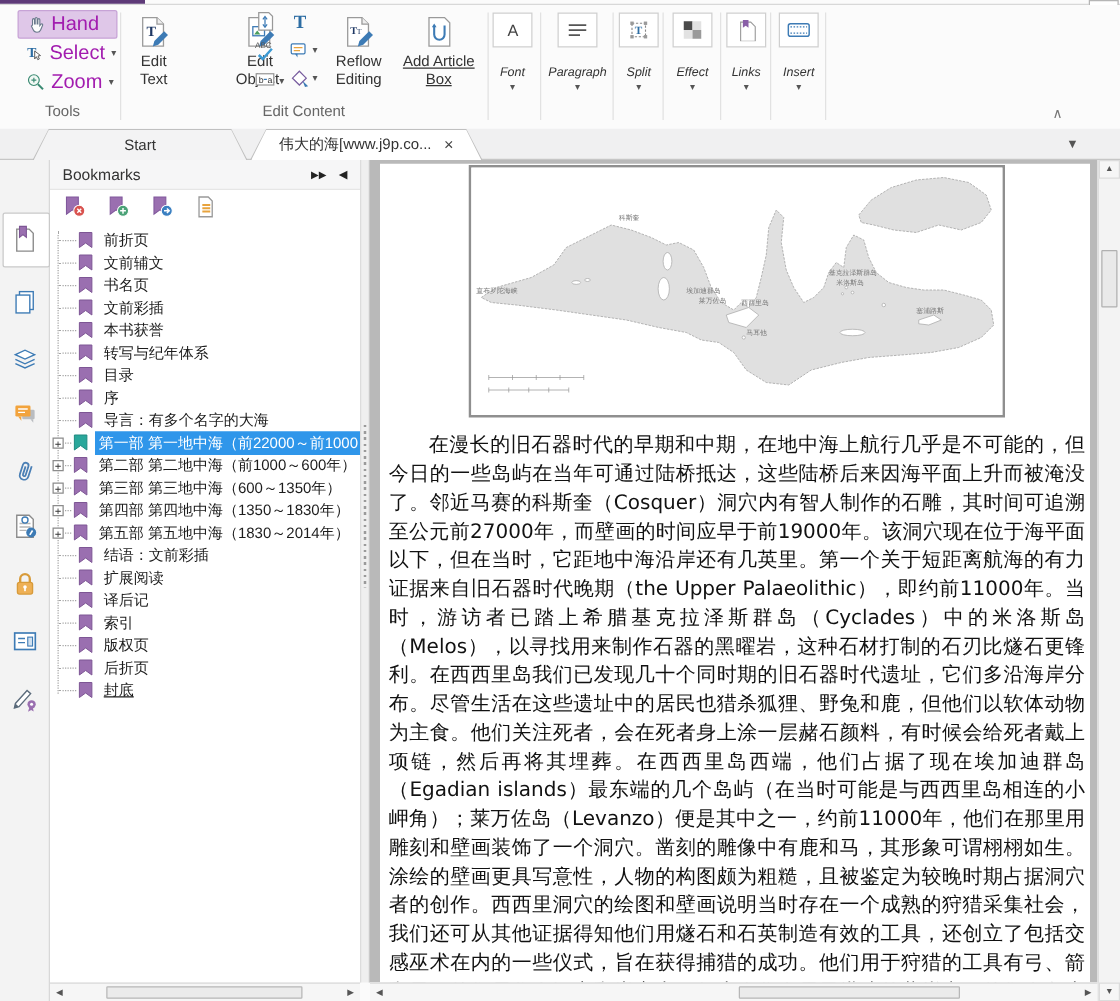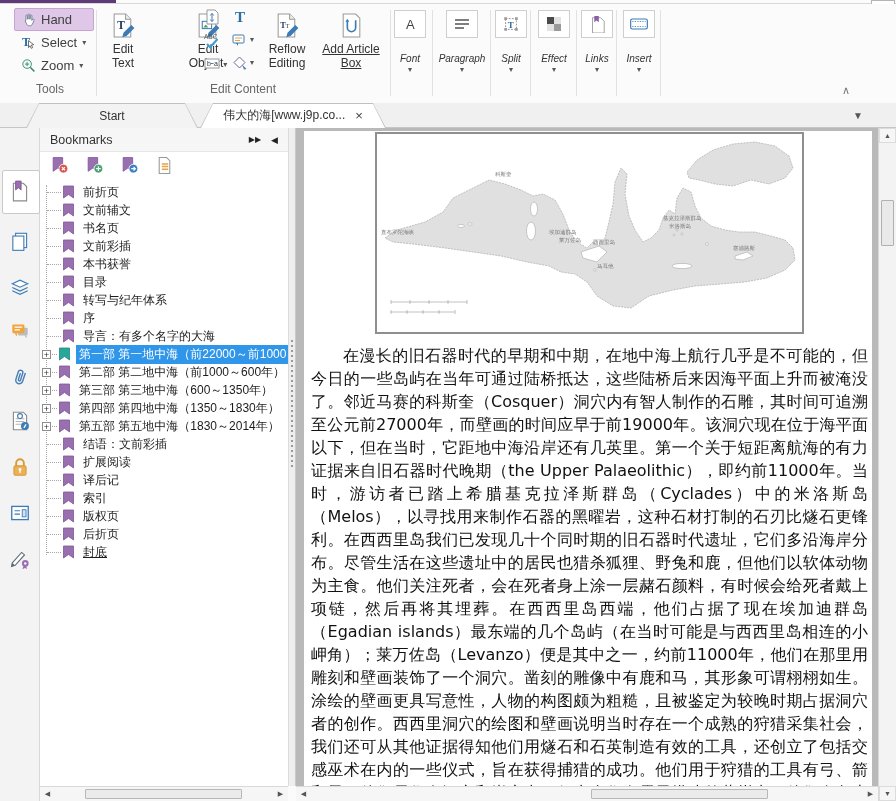--- a/index.html
+++ b/index.html
@@ -4,21 +4,21 @@
 <style>
   html,body{margin:0;padding:0;background:#e9e9e9;}
   .app{position:relative;width:896px;height:801px;background:#fbfbfb;overflow:hidden;
        font-family:"Liberation Sans","DejaVu Sans",sans-serif;font-size:12px;color:#333;}
   
   .ribbon{position:absolute;left:0;top:4px;width:896px;height:99px;background:#fbfbfb;}
   .vsep{position:absolute;top:6px;height:86px;width:1px;background:#e2e2e2;}
   .sbtn{position:absolute;height:21px;display:flex;align-items:center;gap:5px;padding:0 6px;
         border:1px solid transparent;border-radius:2px;cursor:default;}
   .sbtn.active{background:#dfc7e8;border-color:#c7a3d6;}
-  .sbtn .lab{font-size:13px;color:#404040;}
+  .sbtn .lab{font-size:16px;color:#a21caf;}
   .caret{font-size:8px;color:#555;line-height:1;}
   .bigbtn{position:absolute;top:4px;height:72px;display:flex;flex-direction:column;align-items:center;
           border:1px solid transparent;border-radius:2px;}
   .bigbtn .ic{margin-top:3px;}
   .bigbtn .lab{font-size:12px;color:#333;text-align:center;line-height:14px;margin-top:3px;}
   .smcol{position:absolute;top:4px;display:flex;flex-direction:column;gap:5px;align-items:flex-start;}
   .smbtn{display:flex;align-items:center;gap:1px;height:18px;}
   .grp-label{position:absolute;top:78px;font-size:12px;color:#666;text-align:center;}
   .stand{position:absolute;top:4px;height:74px;display:flex;flex-direction:column;align-items:center;}
   .stand .icbox{margin-top:2px;width:30px;height:26px;border:1px solid #cfcfcf;background:#fff;
@@ -445,28 +445,28 @@
           <svg class="bmk" viewBox="0 0 13 14">
             <path d="M1.5 1h10v12L6.5 9.4 1.5 13z"></path>
           </svg>
           <span class="lbl">本书获誉</span>
         </div>
         <div class="bm-row">
           <span class="tw"></span>
           <svg class="bmk" viewBox="0 0 13 14">
             <path d="M1.5 1h10v12L6.5 9.4 1.5 13z"></path>
           </svg>
+          <span class="lbl">转写与纪年体系</span>
+        </div>
+        <div class="bm-row">
+          <span class="tw"></span>
+          <svg class="bmk" viewBox="0 0 13 14">
+            <path d="M1.5 1h10v12L6.5 9.4 1.5 13z"></path>
+          </svg>
           <span class="lbl">目录</span>
-        </div>
-        <div class="bm-row">
-          <span class="tw"></span>
-          <svg class="bmk" viewBox="0 0 13 14">
-            <path d="M1.5 1h10v12L6.5 9.4 1.5 13z"></path>
-          </svg>
-          <span class="lbl">转写与纪年体系</span>
         </div>
         <div class="bm-row">
           <span class="tw"></span>
           <svg class="bmk" viewBox="0 0 13 14">
             <path d="M1.5 1h10v12L6.5 9.4 1.5 13z"></path>
           </svg>
           <span class="lbl">序</span>
         </div>
         <div class="bm-row">
           <span class="tw"></span>

